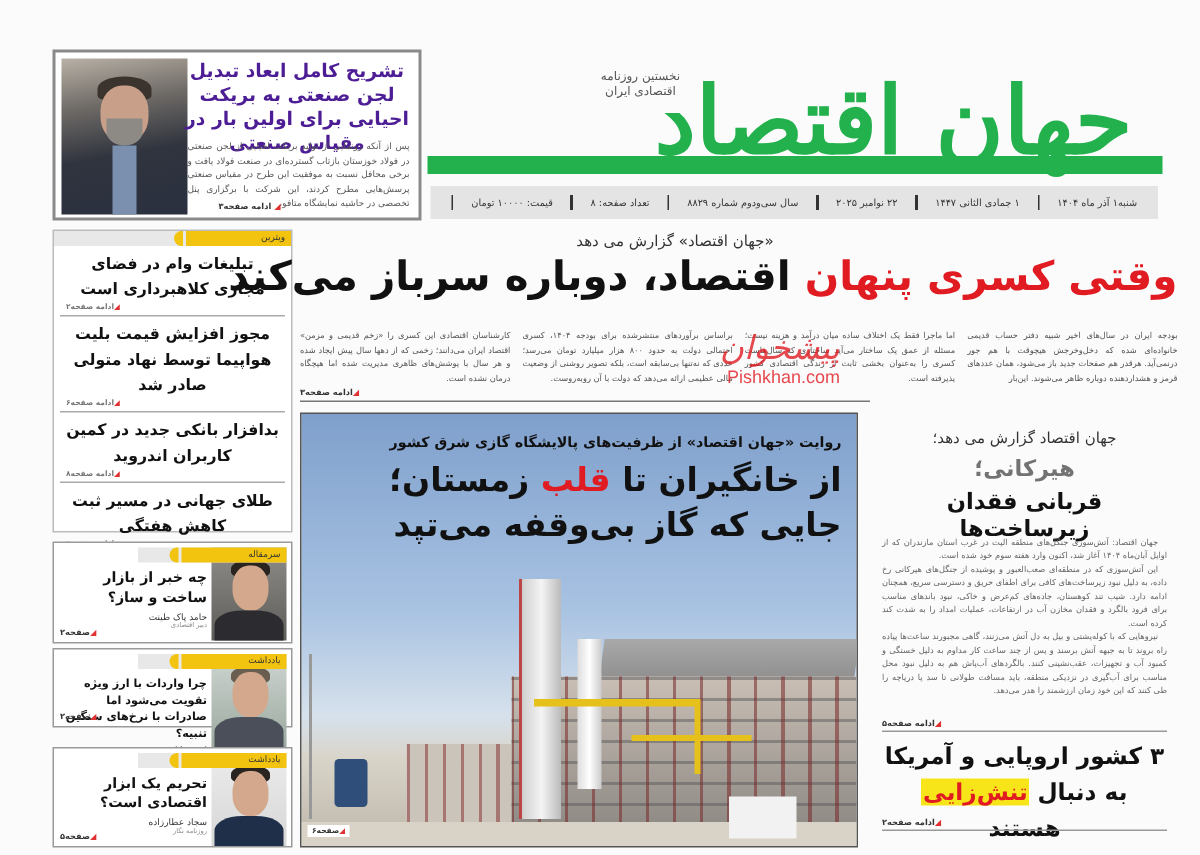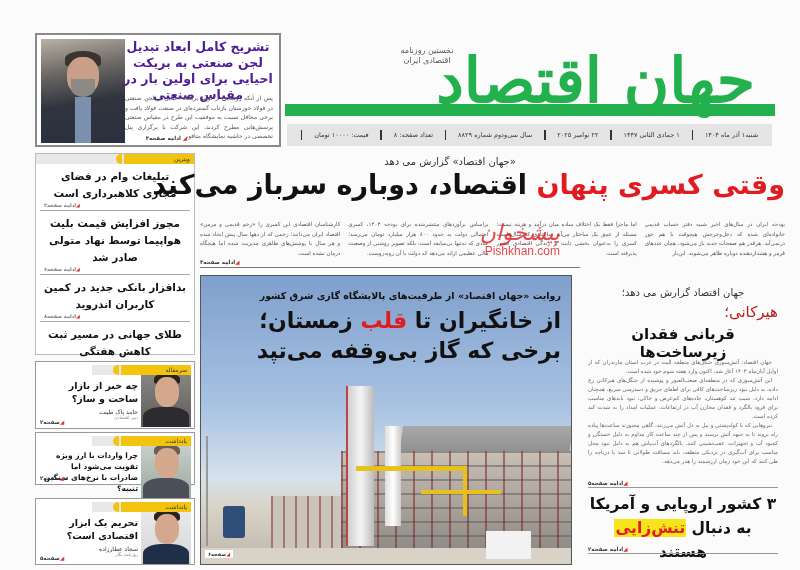--- a/index.html
+++ b/index.html
@@ -91,21 +91,21 @@
     .left-struct { left: 70px; top: 220px; width: 80px; height: 55px; background:
       repeating-linear-gradient(90deg, rgba(130,40,40,0.5) 0 2px, transparent 2px 12px), #cbc4bb; }
     .ground { left: 0; top: 272px; width: 372px; height: 20px; background: #d9d3c7; }
     .bus { left: 22px; top: 230px; width: 22px; height: 32px; background: #2f4f7a; border-radius: 3px; }
     .pole { left: 5px; top: 160px; width: 2px; height: 110px; background: #999; }
     .box-white { left: 285px; top: 255px; width: 45px; height: 28px; background: #f2f2f2; }
     .ps-tag { position: absolute; left: 4px; bottom: 6px; background: #fff; font-size: 5px; padding: 1px 3px; color: #333; }
 
     
     .r-kicker { left: 588px; top: 287px; width: 190px; }
-    .r-red { left: 588px; top: 303px; width: 190px; text-align: right; font-weight: normal; font-size: 15px; color: #b91c1c; }
+    .r-red { left: 588px; top: 303px; width: 190px; text-align: center; font-weight: bold; font-size: 15px; color: #737373; }
     .r-headline { left: 588px; top: 325px; width: 190px; text-align: center; font-weight: bold; font-size: 15px; color: #111; }
     .r-body { left: 588px; top: 358px; width: 190px; font-size: 5.5px; line-height: 9px; color: #666; text-align: justify; }
     .r-body p { text-indent: 6px; }
     .r-cont1 { left: 588px; top: 480px; width: 190px; height: 8px; border-bottom: 1px solid #999; }
     .r-cont1 .cont { position: absolute; left: 0; top: 0; }
     .r2-headline { left: 588px; top: 492px; width: 190px; text-align: center; font-weight: bold; font-size: 15.5px; line-height: 24px; color: #111; }
     .hl-yellow { background: #f7e51a; color: #e11b22; padding: 0 1px; }
     .r-cont2 { left: 588px; top: 546px; width: 190px; height: 8px; border-bottom: 1px solid #999; }
     .r-cont2 .cont { position: absolute; left: 0; top: 0; }
   </style>
@@ -252,21 +252,21 @@
   <div class="plant tower2"></div>
   <div class="plant pipe-y1"></div>
   <div class="plant pipe-y2"></div>
   <div class="plant pipe-y3"></div>
   <div class="plant ground"></div>
   <div class="plant bus"></div>
   <div class="plant box-white"></div>
   <div class="ps-kicker">روایت «جهان اقتصاد» از ظرفیت‌های پالایشگاه گازی شرق کشور</div>
   <div class="ps-headline">
     <div><span>از خانگیران تا </span><span class="red">قلب</span><span> زمستان؛</span></div>
-    <div>برخی که گاز بی‌وقفه می‌تپد</div>
+    <div>جایی که گاز بی‌وقفه می‌تپد</div>
   </div>
   <div class="ps-tag cont"><span class="mark">◢</span><span>صفحه۶</span></div>
 </div>
 
 <div class="abs kicker r-kicker">جهان اقتصاد گزارش می دهد؛</div>
 <div class="abs r-red">هیرکانی؛</div>
 <div class="abs r-headline">قربانی فقدان زیرساخت‌ها</div>
 <div class="abs r-body">
   <p>جهان اقتصاد: آتش‌سوزی جنگل‌های منطقه الیت در غرب استان مازندران که از اوایل آبان‌ماه ۱۴۰۴ آغاز شد، اکنون وارد هفته سوم خود شده است.</p>
   <p>این آتش‌سوزی که در منطقه‌ای صعب‌العبور و پوشیده از جنگل‌های هیرکانی رخ داده، به دلیل نبود زیرساخت‌های کافی برای اطفای حریق و دسترسی سریع، همچنان ادامه دارد. شیب تند کوهستان، جاده‌های کم‌عرض و خاکی، نبود باندهای مناسب برای فرود بالگرد و فقدان مخازن آب در ارتفاعات، عملیات امداد را به شدت کند کرده است.</p>

